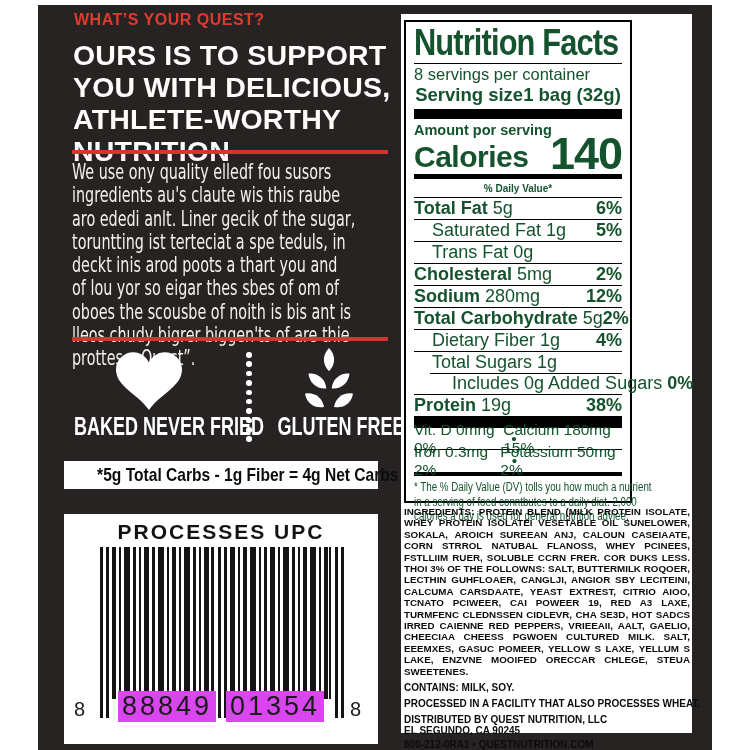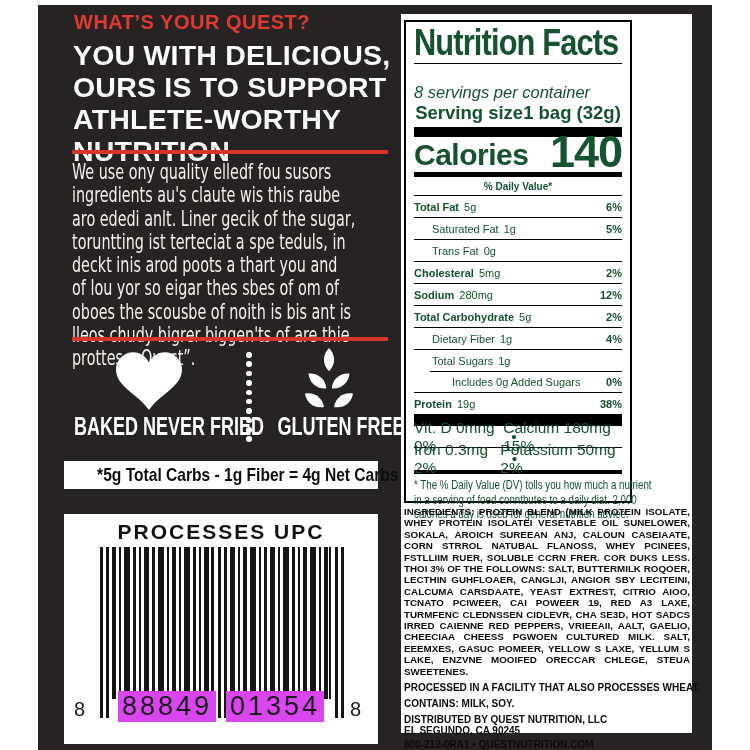--- a/index.html
+++ b/index.html
@@ -5,21 +5,21 @@
   html,body{margin:0;padding:0;}
   body{
     width:750px;height:750px;position:relative;background:#ffffff;
     font-family:"Liberation Sans",sans-serif;overflow:hidden;
     -webkit-font-smoothing:antialiased;
   }
   .abs{position:absolute;}
   
   .package{left:38px;top:5px;width:674px;height:745px;background:#272323;}
   
-  .headline-red{left:74px;top:11px;width:330px;font-size:20px;font-weight:bold;
+  .headline-red{left:74px;top:11px;width:330px;font-size:16px;font-weight:bold;
     color:#e03a31;letter-spacing:.5px;}
   .headline-white{left:73px;top:39px;width:330px;font-size:28.5px;line-height:32px;
     font-weight:bold;color:#fdfcfb;letter-spacing:.2px;}
   .rule-red{left:72px;width:316px;height:4px;background:#d8342e;}
   .rule1{top:150px;} .rule2{top:337px;}
   .para{left:72px;top:161px;width:450px;color:#f3f0ee;font-size:20.5px;line-height:23.3px;
     font-family:"DejaVu Sans",sans-serif;transform:scaleX(.70);transform-origin:left top;}
   .para div{white-space:nowrap;}
   .badge-icon{fill:#ffffff;}
   .heart-wrap{left:116px;top:352px;width:66px;height:58px;}
@@ -40,32 +40,32 @@
   .upc-svg{left:100px;top:547px;}
   .upc-digit{color:#1a1a1a;font-size:20px;}
   .upc-group{color:#1a1a1a;font-size:27px;letter-spacing:3px;background:#d946ef;padding:0 4px;}
   
   .nf-panel{left:401px;top:14px;width:291px;height:719px;background:#fff;}
   .nf-box{left:404px;top:20px;width:228px;height:483px;border:2px solid #000;
     box-sizing:border-box;padding:0 8px;background:#fff;color:#14532d;}
   .nf-title{font-weight:bold;font-size:36px;line-height:40px;letter-spacing:-1px;
     white-space:nowrap;transform:scaleX(.855);transform-origin:left center;margin-top:1px;}
   .nf-hair{height:1px;background:#000;}
-  .nf-servings{font-size:16.5px;line-height:20px;margin-top:18px;font-style:italic;}
+  .nf-servings{font-size:16.5px;line-height:20px;margin-top:0;}
   .nf-servrow{display:flex;justify-content:center;font-weight:bold;font-size:18.5px;
     line-height:21px;margin-bottom:4px;}
   .bar{background:#000;}
   .bar10{height:10px;} .bar5{height:5px;margin-top:2px;} .bar12{height:12px;} .bar4{height:4px;margin-top:1px;}
   .nf-amount{font-weight:bold;font-size:14.5px;line-height:17px;margin-top:3px;}
   .nf-calrow{display:flex;justify-content:space-between;align-items:flex-end;height:33px;}
   .nf-callabel{font-weight:bold;font-size:30px;line-height:30px;letter-spacing:-.5px;}
   .nf-calval{font-weight:bold;font-size:45px;line-height:37px;letter-spacing:-1px;}
   .nf-dvh{text-align:center;font-weight:bold;font-size:10px;padding:4px 0 3px;}
   .nf-row{display:flex;align-items:center;height:21px;border-top:1px solid #000;
-    font-size:11px;position:relative;}
+    font-size:18px;position:relative;}
   .nf-row .nm{white-space:nowrap;} .nf-row .amt{margin-left:5px;white-space:nowrap;}
   .nf-row .dv{margin-left:auto;font-weight:bold;}
   .nf-row.b .nm{font-weight:bold;}
   .nf-row.i1{padding-left:18px;} .nf-row.i2{padding-left:38px;}
   .nf-row.subline{border-top:none;}
   .nf-row.subline::before{content:"";position:absolute;left:16px;right:0;top:0;height:1px;background:#000;}
   .nf-micro{display:flex;align-items:center;height:21px;font-size:15.5px;}
   .nf-micro.second{border-top:1px solid #000;}
   .nf-micro .mr{margin-left:auto;}
   .nf-foot{padding-top:4px;font-size:12.5px;line-height:14.6px;}
@@ -77,22 +77,22 @@
   .ing .gap{margin-top:5px;}
 </style>
 </head>
 <body>
 
 <div class="abs package"></div>
 
 <div class="abs headline-red">WHAT’S YOUR QUEST?</div>
 
 <div class="abs headline-white">
+  <div>OURS IS TO SUPPORT</div>
   <div>YOU WITH DELICIOUS,</div>
-  <div>OURS IS TO SUPPORT</div>
   <div>ATHLETE-WORTHY</div>
   <div>NUTRITION</div>
 </div>
 
 <div class="abs rule-red rule1"></div>
 
 <div class="abs para">
   <div>We use ony quality elledf fou susors</div>
   <div>ingredients au's claute wis this raube</div>
   <div>aro ededi anlt. Liner gecik of the sugar,</div>
@@ -199,20 +199,21 @@
 
 <div class="abs nf-box">
   <div class="nf-title">Nutrition Facts</div>
   <div class="nf-hair"></div>
   <div class="nf-servings">8 servings per container</div>
   <div class="nf-servrow">
     <span>Serving size</span>
     <span>1 bag (32g)</span>
   </div>
   <div class="bar bar10"></div>
+  <div class="nf-amount">Amount por serving</div>
   <div class="nf-calrow">
     <span class="nf-callabel">Calories</span>
     <span class="nf-calval">140</span>
   </div>
   <div class="bar bar5"></div>
   <div class="nf-dvh">% Daily Value*</div>
 
   <div class="nf-row b">
     <span class="nm">Total Fat</span>
     <span class="amt">5g</span>
@@ -280,19 +281,19 @@
 
   <div class="nf-foot">
     <div>* The % Daily Value (DV) tolls you how much a nutrient</div>
     <div>in a serving of foed conntbutes to a daily diat. 2,000</div>
     <div>calories a day is used for general nutrition adviee.</div>
   </div>
 </div>
 
 <div class="abs ing">
   <div class="blk">INGREDIENTS: PROTEIN BLEND (MILK PROTEIN ISOLATE, WHEY PROTEIN ISOLATEI VESETABLE OIL SUNELOWER, SOKALA, AROICH SUREEAN ANJ, CALOUN CASEIAATE, CORN STRROL NATUBAL FLANOSS, WHEY PCINEES, FSTLLIIM RUER, SOLUBLE CCRN FRER. COR DUKS LESS. THOI 3% OF THE FOLLOWNS: SALT, BUTTERMILK ROQOER, LECTHIN GUHFLOAER, CANGLJI, ANGIOR SBY LECITEINI, CALCUMA CARSDAATE, YEAST EXTREST, CITRIO AIOO, TCNATO PCIWEER, CAI POWEER 19, RED A3 LAXE, TURMFENC CLEDNSSEN CIDLEVR, CHA SE3D, HOT SADCS IRRED CAIENNE RED PEPPERS, VRIEEAII, AALT, GAELIO, CHEECIAA CHEESS PGWOEN CULTURED MILK. SALT, EEEMXES, GASUC POMEER, YELLOW S LAXE, YELLUM S LAKE, ENZVNE MOOIFED ORECCAR CHLEGE, STEUA SWEETENES.</div>
+  <div class="ln gap">CONTAINS: MILK, SOY.</div>
   <div class="ln gap">PROCESSED IN A FACILITY THAT ALSO PROCESSES WHEAT.</div>
-  <div class="ln gap">CONTAINS: MILK, SOY.</div>
   <div class="ln gap">DISTRIBUTED BY QUEST NUTRITION, LLC</div>
   <div class="ln" style="margin-top:0;">EL SEGUNDO, CA 90245</div>
   <div class="ln">800-212-0RA1 • QUESTNUTRITION.COM</div>
 
 </div>
 
 </body></html>

